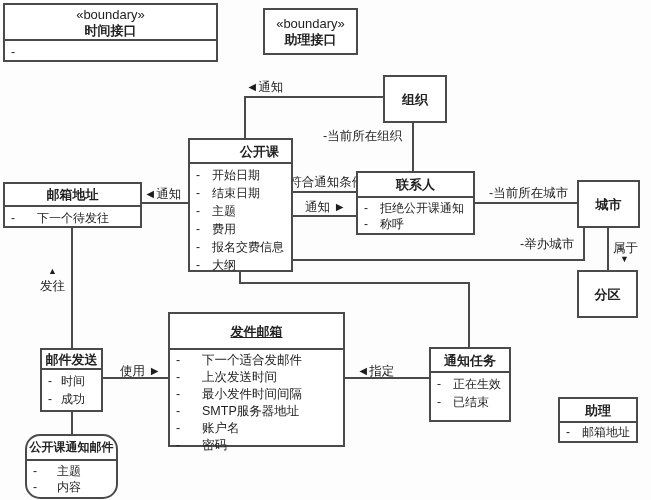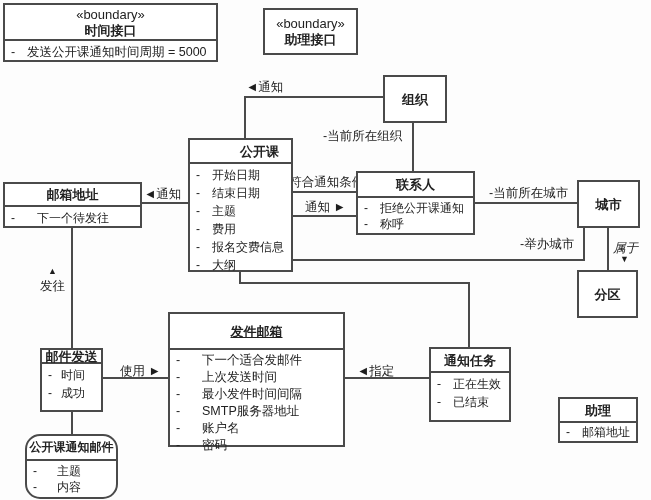--- a/index.html
+++ b/index.html
@@ -49,37 +49,36 @@
   <div class="edge" style="left:239px;top:272px;width:2px;height:12px;"></div>
   <div class="edge" style="left:239px;top:282px;width:231px;height:2px;"></div>
   <div class="edge" style="left:468px;top:282px;width:2px;height:65px;"></div>
 
   <div class="lbl" style="left:246px;top:79px;">◄通知</div>
   <div class="lbl" style="left:323px;top:128px;">-当前所在组织</div>
   <div class="lbl" style="left:277px;top:174px;">◄符合通知条件</div>
   <div class="lbl" style="left:305px;top:199px;">通知 ►</div>
   <div class="lbl" style="left:489px;top:185px;">-当前所在城市</div>
   <div class="lbl" style="left:520px;top:236px;">-举办城市</div>
-  <div class="lbl" style="left:613px;top:240px;font-style:italic;">属于</div>
+  <div class="lbl" style="left:613px;top:240px;">属于</div>
   <div class="arrowglyph" style="left:620px;top:254px;">▼</div>
   <div class="lbl" style="left:144px;top:186px;">◄通知</div>
   <div class="arrowglyph" style="left:48px;top:266px;">▲</div>
   <div class="lbl" style="left:40px;top:278px;">发往</div>
   <div class="lbl" style="left:120px;top:363px;">使用 ►</div>
   <div class="lbl" style="left:357px;top:363px;">◄指定</div>
 
   <div class="cls" style="left:3px;top:3px;width:215px;height:59px;">
     <div class="hd" style="height:36px;">
       <span class="stereo">«boundary»</span>
       <span>时间接口</span>
     </div>
     <div class="attrs">
       <div class="attr" style="font-size:12.5px;line-height:18px;">
         <span class="dash">-</span>
-        <span>发送公开课通知时间周期 = 5000</span>
       </div>
     </div>
   </div>
 
   <div class="cls simple" style="left:263px;top:8px;width:95px;height:47px;">
     <div class="hd">
       <span class="stereo">«boundary»</span>
       <span>助理接口</span>
     </div>
   </div>
@@ -188,21 +187,21 @@
         <span>账户名</span>
       </div>
       <div class="attr" style="font-size:12.5px;line-height:17px;">
         <span class="dash" style="width:26px;flex-basis:26px;">-</span>
         <span>密码</span>
       </div>
     </div>
   </div>
 
   <div class="cls" style="left:40px;top:348px;width:63px;height:64px;">
-    <div class="hd" style="height:14px;">
+    <div class="hd" style="height:20px;">
       <span>邮件发送</span>
     </div>
     <div class="attrs">
       <div class="attr">
         <span class="dash" style="width:13px;flex-basis:13px;">-</span>
         <span>时间</span>
       </div>
       <div class="attr">
         <span class="dash" style="width:13px;flex-basis:13px;">-</span>
         <span>成功</span>

